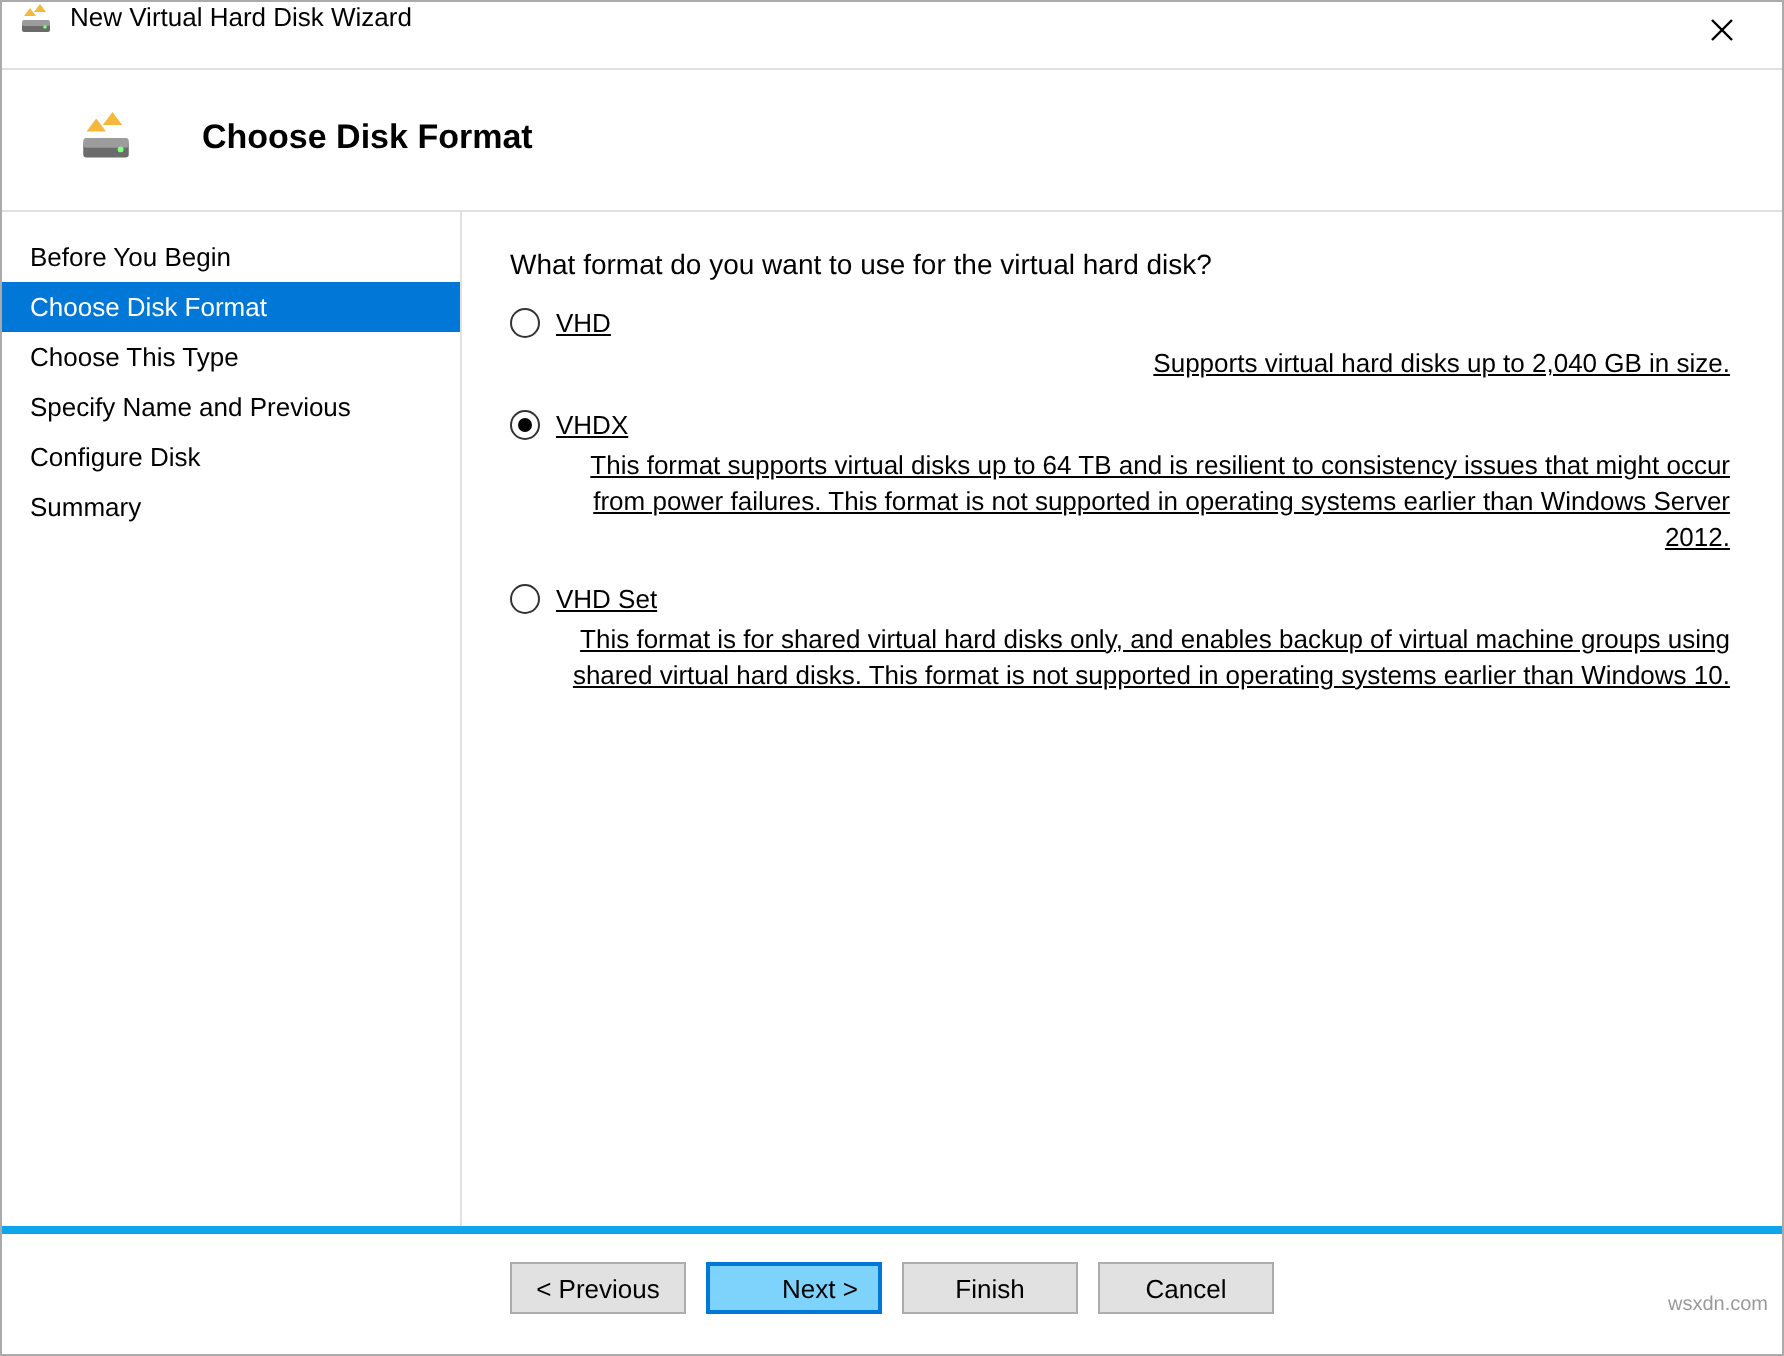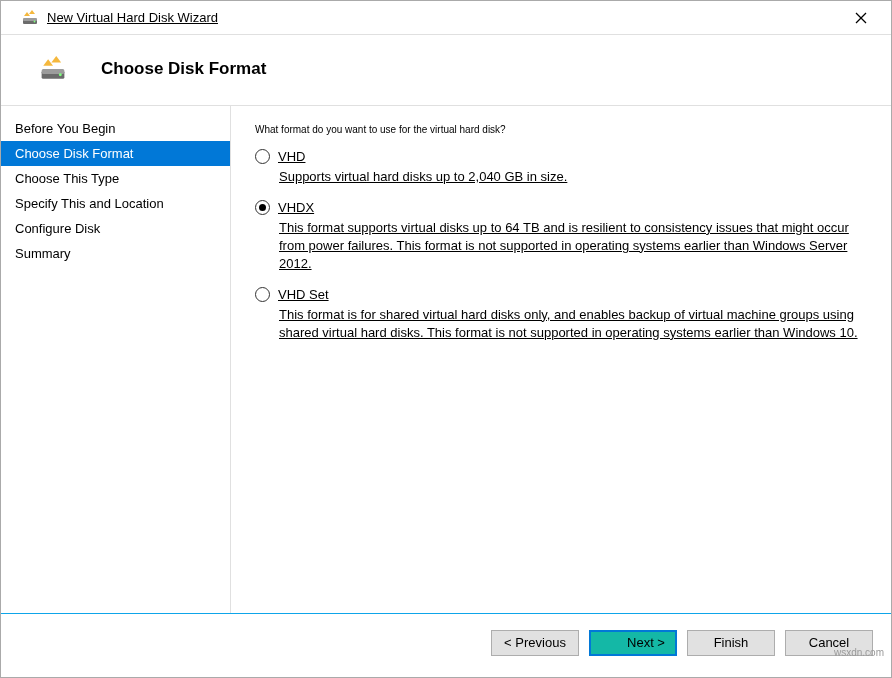--- a/index.html
+++ b/index.html
@@ -8,25 +8,23 @@
       font-size: 13px;
       background: #fff;
       color: #000;
       width: 892px;
       height: 678px;
       overflow: hidden;
       border: 1px solid #aaa;
     }
     .titlebar {
       display: flex;
-      align-items: center;
       height: 34px;
-      padding: 0 10px 0 20px;
+      padding: 0 10px 0 8px;
       border-bottom: 1px solid #e0e0e0;
-      text-decoration: underline;
     }
     .titlebar .icon {
       width: 18px; height: 18px;
       margin-right: 8px;
       display: inline-flex; align-items: center; justify-content: center;
     }
     .titlebar .title {
       flex: 1;
       font-size: 13px;
     }
@@ -67,21 +65,21 @@
     .sidebar .step.selected {
       background: #0178d7;
       color: #fff;
     }
     .content {
       flex: 1;
       padding: 18px 26px 10px 24px;
     }
     .prompt {
       margin-bottom: 14px;
-      font-size: 10px;
+      font-size: 14px;
     }
     .option {
       margin-bottom: 14px;
       text-decoration: underline;
     }
     .option-row {
       display: flex;
       align-items: center;
       gap: 8px;
     }
@@ -101,43 +99,44 @@
       border-radius: 50%;
     }
     .option-label {
       font-size: 13px;
     }
     .option-desc {
       font-size: 13px;
       color: #000;
       margin: 4px 0 0 24px;
       line-height: 1.38;
+      text-align: right;
     }
     .footer {
       height: 58px;
-      border-top: 1px solid #0ea5e9;
-      display: flex;
-      justify-content: flex-end;
+      border-top: 4px solid #0ea5e9;
+      display: flex;
+      justify-content: center;
       align-items: center;
       padding: 0 18px;
       gap: 10px;
     }
     .btn {
       min-width: 88px;
       height: 26px;
       border: 1px solid #adadad;
       background: #e1e1e1;
       font-size: 13px;
       font-family: inherit;
       cursor: default;
       padding: 0 10px;
     }
     .btn.primary {
       border: 2px solid #0178d7;
-      background: #14b8a6;
+      background: #7dd3fc;
       padding-left: 36px;
     }
     .watermark {
       position: absolute;
       right: 8px;
       bottom: 20px;
       font-size: 10px;
       color: #9a9a9a;
       pointer-events: none;
     }
@@ -183,21 +182,21 @@
     <div class="step">
       <span>Before You Begin</span>
     </div>
     <div class="step selected">
       <span>Choose Disk Format</span>
     </div>
     <div class="step">
       <span>Choose This Type</span>
     </div>
     <div class="step">
-      <span>Specify This and Location</span>
+      <span>Specify Name and Previous</span>
     </div>
     <div class="step">
       <span>Configure Disk</span>
     </div>
     <div class="step">
       <span>Summary</span>
     </div>
   </div>
 
   <div class="content">

